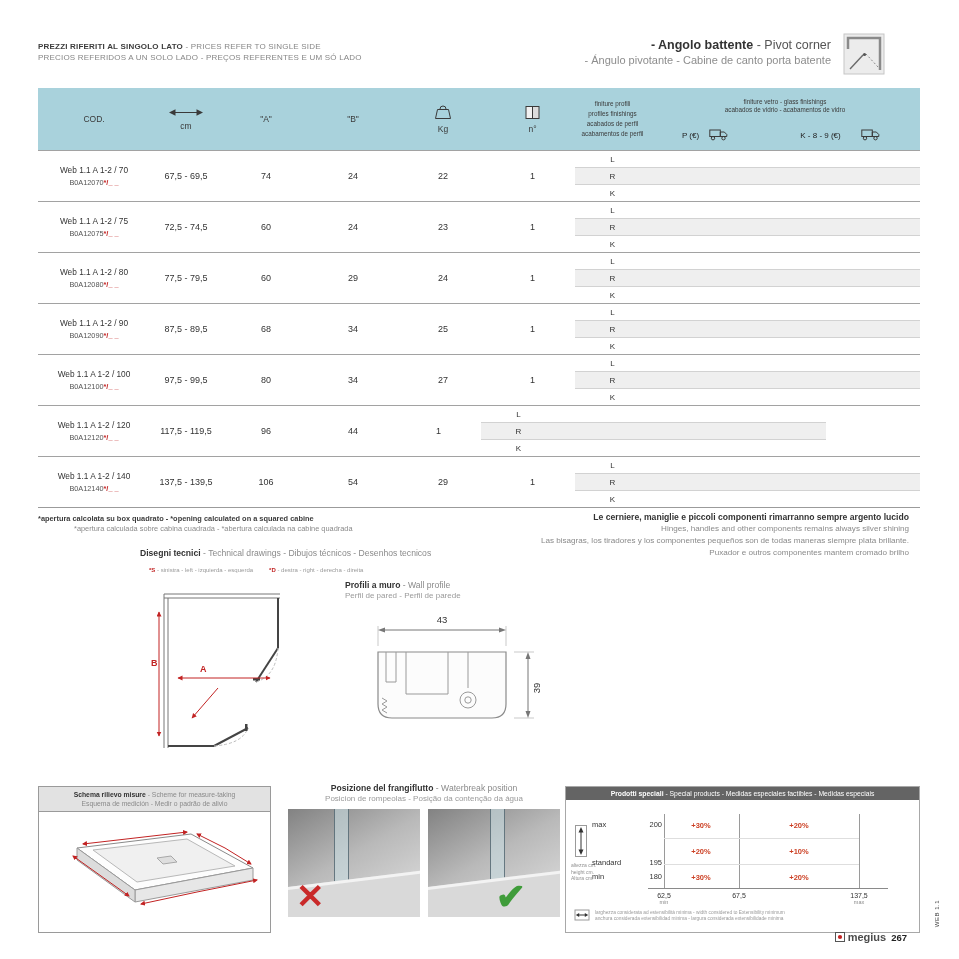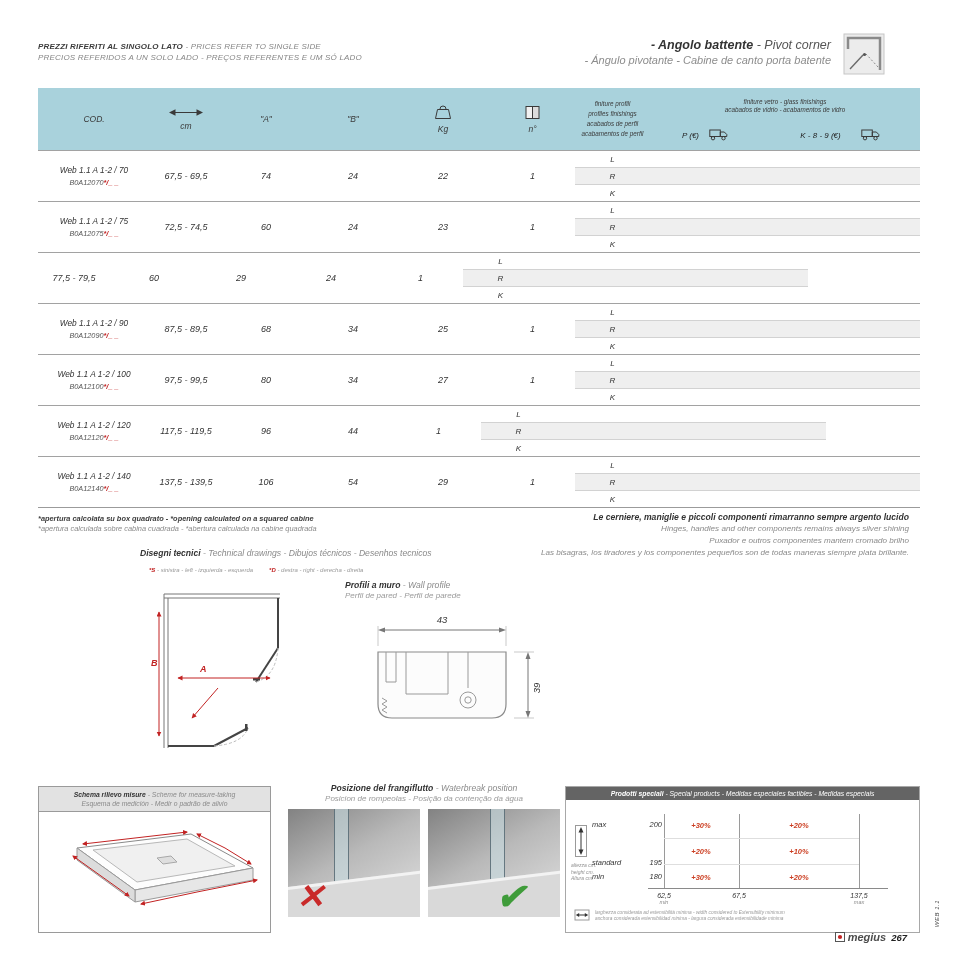--- a/index.html
+++ b/index.html
@@ -1,18 +1,18 @@
 <!DOCTYPE html>
 <html><head>
 <meta charset="utf-8">
 <style>
   * { margin:0; padding:0; box-sizing:border-box; }
   html,body { background:#fff; }
   body { width:959px; height:959px; font-family:"Liberation Sans", sans-serif; color:#333; }
-  .page { position:relative; width:959px; height:959px; background:#fff; overflow:hidden;font-style:italic; }
+  .page { position:relative; width:959px; height:959px; background:#fff; overflow:hidden; }
   .b { font-weight:bold; }
   .g { color:#868686; }
   .red { color:#c22323; }
   svg text { font-family:"Liberation Sans", sans-serif; }
 
   
   .price-note { position:absolute; left:38px; top:41px; font-size:8px; line-height:11px; letter-spacing:.2px; }
   .price-note .l1 .b { color:#3c3c3c; }
   .page-title { position:absolute; right:128px; top:38px; text-align:right; }
   .page-title .t1 { font-size:12.5px; color:#555; }
@@ -43,21 +43,21 @@
   .subrow { flex:1; display:flex; border-bottom:1px solid #d2d2d2; }
   .subrow:last-child { border-bottom:none; }
   .subrow.mid { background:#efefef; }
   .fcell { width:75px; display:flex; align-items:center; justify-content:center; font-size:8px; color:#333; }
   .pcell { }
   .p1 { width:110px; } .p2 { width:160px; }
 
   
   .fnotes { position:absolute; left:38px; top:514px; font-size:7.4px; line-height:10px; }
   .fnotes .l1 { color:#3c3c3c; font-weight:bold; }
-  .fnotes .l2 { color:#8a8a8a; }
+  .fnotes .l2 { color:#8a8a8a;margin-left:36px; }
   .hnotes { position:absolute; right:50px; top:511px; text-align:right; font-size:8.1px; line-height:12px; color:#8a8a8a; }
   .hnotes .l1 { font-weight:bold; color:#333; font-size:8.6px; }
 
   
   .tech-title { position:absolute; left:140px; top:548px; font-size:8.6px; color:#8a8a8a; }
   .tech-title .b { color:#333; }
   .tech-legend { position:absolute; left:149px; top:567px; font-size:6px; color:#9a9a9a; display:flex; gap:16px; }
   .corner-draw { position:absolute; left:150px; top:586px; }
   .wall-title { position:absolute; left:345px; top:580px; font-size:8.6px; color:#8a8a8a; }
   .wall-title .b { color:#333; }
@@ -261,20 +261,26 @@
         </div>
         <div class="subrow">
           <div class="fcell">K</div>
           <div class="pcell p1"></div>
           <div class="pcell p2"></div>
         </div>
       </div>
     </div>
 
     <div class="row">
+      <div class="col c-cod">
+        <div class="pname">Web 1.1 A 1-2 / 80</div>
+        <div class="pcode">
+          <span>B0A12080</span><span class="red">*/_ _</span>
+        </div>
+      </div>
       <div class="col c-cm">77,5 - 79,5</div>
       <div class="col c-a">60</div>
       <div class="col c-b">29</div>
       <div class="col c-kg">24</div>
       <div class="col c-n">1</div>
       <div class="subrows">
         <div class="subrow">
           <div class="fcell">L</div>
           <div class="pcell p1"></div>
           <div class="pcell p2"></div>
@@ -417,22 +423,22 @@
   </div>
   </div>
 
   <div class="fnotes">
     <div class="l1">*apertura calcolata su box quadrato - *opening calculated on a squared cabine</div>
     <div class="l2">*apertura calculada sobre cabina cuadrada - *abertura calculada na cabine quadrada</div>
   </div>
   <div class="hnotes">
     <div class="l1">Le cerniere, maniglie e piccoli componenti rimarranno sempre argento lucido</div>
     <div>Hinges, handles and other components remains always silver shining</div>
+    <div>Las bisagras, los tiradores y los componentes pequeños son de todas maneras siempre plata brillante.</div>
     <div>Puxador e outros componentes mantem cromado brilho</div>
-    <div>Las bisagras, los tiradores y los componentes pequeños son de todas maneras siempre plata brillante.</div>
   </div>
 
   <div class="tech-title">
     <span class="b">Disegni tecnici</span><span> - Technical drawings - Dibujos técnicos - Desenhos tecnicos</span>
   </div>
   <div class="tech-legend">
     <span><span class="red b">*S</span> <span>- sinistra - left - izquierda - esquerda</span></span>
     <span><span class="red b">*D</span> <span>- destra - right - derecha - direita</span></span>
   </div>
 

